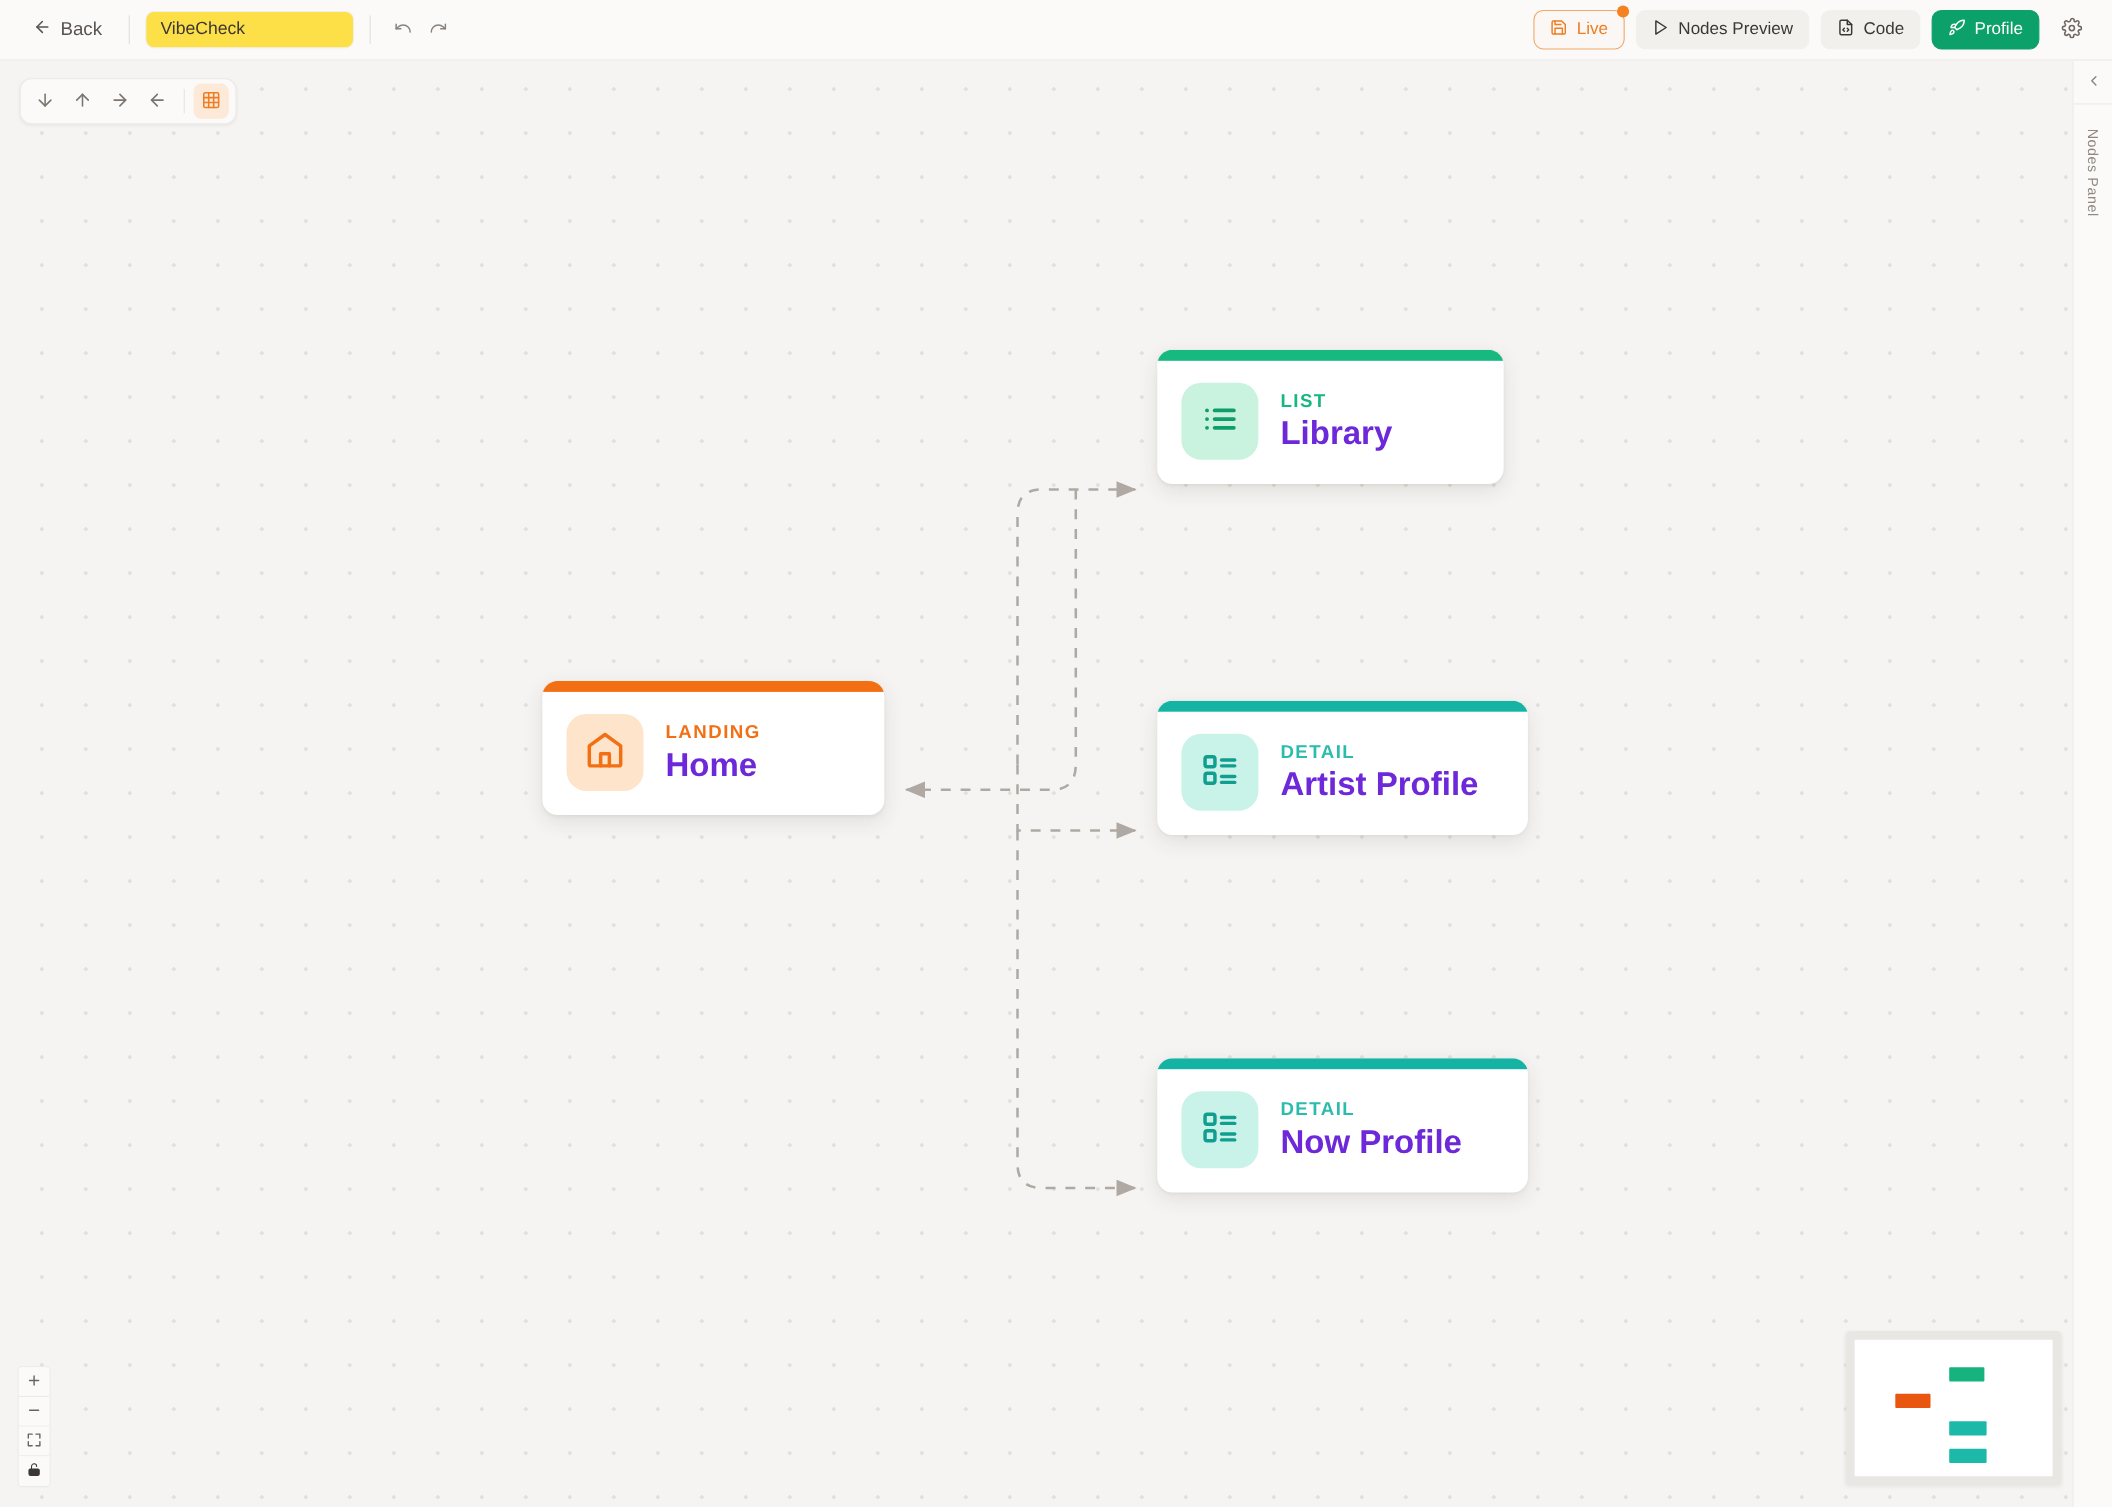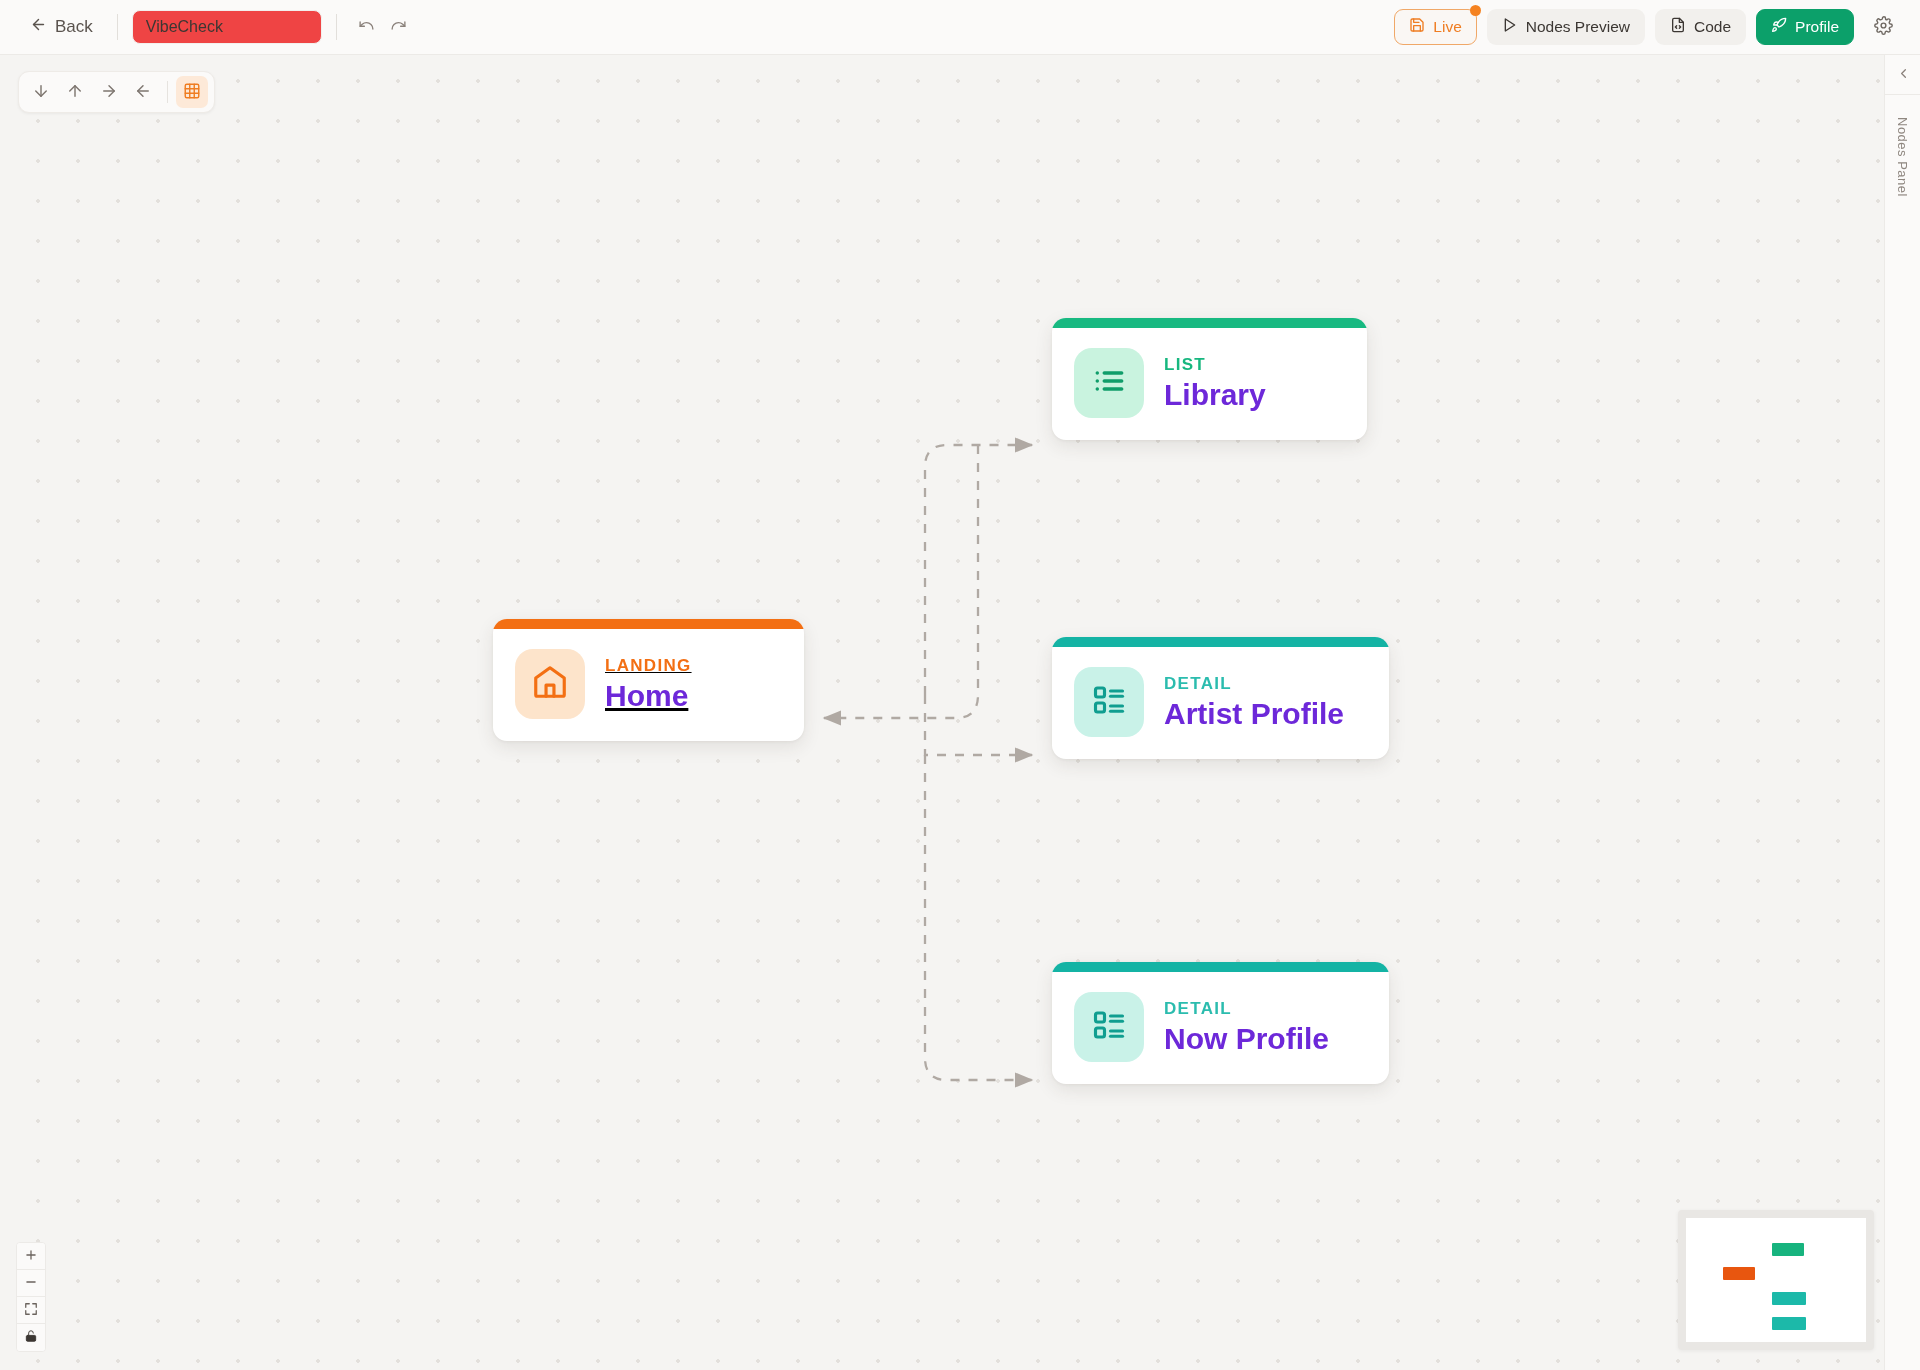--- a/index.html
+++ b/index.html
@@ -22,21 +22,21 @@
   }
   .back-btn {
     display: flex; align-items: center; gap: 8px;
     font-size: 17px; color: #5a534e;
     padding: 6px 10px; border-radius: 8px;
     cursor: pointer; background: transparent; border: none;
   }
   .vsep { width: 1px; height: 26px; background: #e2dfdb; margin: 0 14px; }
   .title-input {
     width: 190px; height: 34px;
-    background: #ef4444; border: 1px solid #f2f0ed;
+    background: #fde047; border: 1px solid #f2f0ed;
     border-radius: 8px;
     font-size: 16px; color: #3c3733;
     padding: 0 13px;
     font-family: "Liberation Sans", sans-serif;
     outline: none;
   }
   .icon-btn {
     width: 32px; height: 32px;
     display: flex; align-items: center; justify-content: center;
     border-radius: 7px; cursor: pointer;
@@ -341,21 +341,21 @@
       <path d="M925,640 L925,412 Q925,390 947,390 L1032,390"></path>
 
       <path d="M925,640 L925,700 L1032,700"></path>
 
       <path d="M925,700 L925,1003 Q925,1025 947,1025 L1032,1025"></path>
 
       <path d="M978,390 L978,640 Q978,663 956,663 L824,663"></path>
     </g>
   </svg>
 
-  <div class="node" style="left:493px; top:564px; width:311px;text-decoration:underline;">
+  <div class="node" style="left:493px; top:564px; width:311px;">
     <div class="accent" style="background:#f36f13;"></div>
     <div class="body">
       <div class="nicon" style="background:#fde4cb;">
         <span>
           <svg width="38" height="38" viewBox="0 0 24 24" fill="none" stroke="#f36f13" stroke-width="2" stroke-linecap="round" stroke-linejoin="round">
               <path d="M3 9.5L12 3l9 6.5V20a1 1 0 0 1-1 1H4a1 1 0 0 1-1-1z"></path>
               <polyline points="9.5 21 9.5 14 14.5 14 14.5 21"></polyline>
             </svg>
         </span>
       </div>

